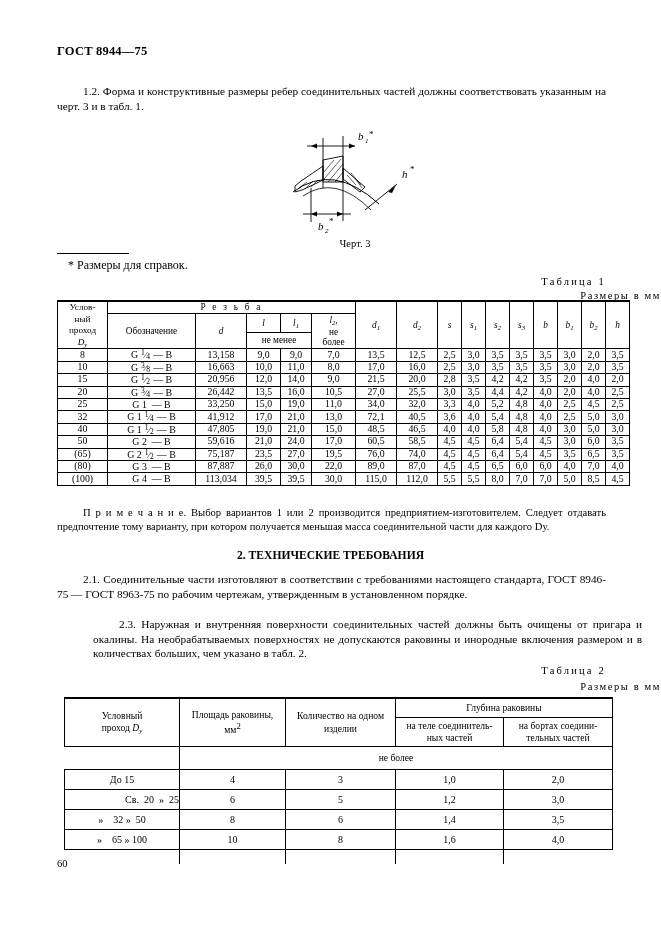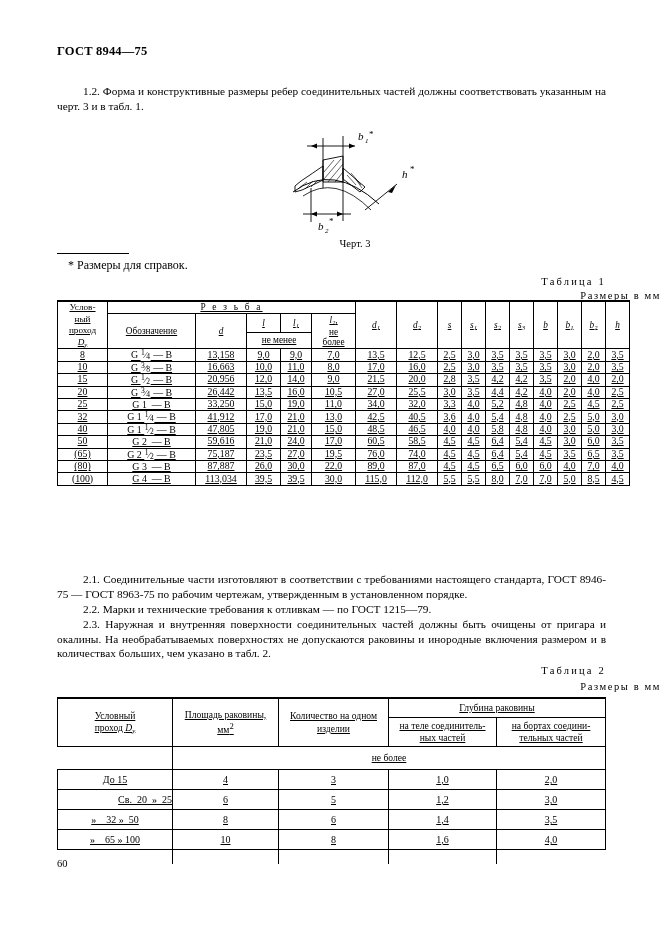--- a/index.html
+++ b/index.html
@@ -79,21 +79,20 @@
     position: absolute;
     left: 0; right: 0;
     text-align: right;
     font-size: 10.5px;
     letter-spacing: 1.6px;
   }
   table.gost {
     border-collapse: collapse;
     font-size: 9.6px;
     table-layout: fixed;
-    text-decoration: underline;
   }
   table.gost td, table.gost th {
     border: 1px solid #000;
     text-align: center;
     vertical-align: middle;
     font-weight: normal;
     padding: 0;
     line-height: 1.12;
   }
   table.gost .topline { border-top: 2px solid #000; }
@@ -124,21 +123,21 @@
     position: absolute;
     left: 0; right: 0;
     top: 549px;
     text-align: center;
     font-size: 11.6px;
     font-weight: bold;
   }
 
   #table2 {
     position: absolute;
-    left: 57px;
+    left: 64px;
     top: 697px;
     width: 548px;
   }
   #table2 td, #table2 th { height: 13px; font-size: 10px; }
   #table2 .hdr { font-size: 9.6px; line-height: 1.28; }
 
   .page-num {
     position: absolute;
     left: 57px;
     top: 858px;
@@ -376,21 +375,21 @@
           <td class="num">4,5</td>
           <td class="num">2,5</td>
         </tr>
         <tr>
           <td class="num">32</td>
           <td class="desig">G&nbsp;1&nbsp;<span class="frac"><sup>1</sup><span class="slash">⁄</span><sub>4</sub></span>&nbsp;— B</td>
           <td class="num">41,912</td>
           <td class="num">17,0</td>
           <td class="num">21,0</td>
           <td class="num">13,0</td>
-          <td class="num">42,5</td>
+          <td class="num">72,1</td>
           <td class="num">40,5</td>
           <td class="num">3,6</td>
           <td class="num">4,0</td>
           <td class="num">5,4</td>
           <td class="num">4,8</td>
           <td class="num">4,0</td>
           <td class="num">2,5</td>
           <td class="num">5,0</td>
           <td class="num">3,0</td>
         </tr>
@@ -480,24 +479,25 @@
           <td class="num">8,0</td>
           <td class="num">7,0</td>
           <td class="num">7,0</td>
           <td class="num">5,0</td>
           <td class="num">8,5</td>
           <td class="num">4,5</td>
         </tr>
       </tbody>
   </table>
 
-
+  <div class="note"><span class="ind" style="display:inline-block;width:26px"></span><span>П р и м е ч а н и е. Выбор вариантов 1 или 2 производится предприятием-изготовителем. Следует отдавать предпочтение тому варианту, при котором получается меньшая масса соединительной части для каждого Dу.</span></div>
+
+  <div class="section-title">2. ТЕХНИЧЕСКИЕ ТРЕБОВАНИЯ</div>
   <div class="para" style="top:572px;"><span class="ind"></span><span>2.1. Соединительные части изготовляют в соответствии с требованиями настоящего стандарта, ГОСТ 8946-75 — ГОСТ 8963-75 по рабочим чертежам, утвержденным в установленном порядке.</span></div>
-  <div class="para" style="top:602px;"><span class="ind"></span><span>2.2. Марки и технические требования к отливкам — по ГОСТ 1215—79.</span></div>
-  <div class="para" style="top:617px;"><span class="ind"></span><span>2.3. Наружная и внутренняя поверхности соединительных частей должны быть очищены от пригара и окалины. На необрабатываемых поверхностях не допускаются раковины и инородные включения размером и в количествах больших, чем указано в табл. 2.</span></div>
+  <div class="para" style="top:617px;margin-left:36px;"><span class="ind"></span><span>2.3. Наружная и внутренняя поверхности соединительных частей должны быть очищены от пригара и окалины. На необрабатываемых поверхностях не допускаются раковины и инородные включения размером и в количествах больших, чем указано в табл. 2.</span></div>
 
   <div class="tbl-label" style="top:665px;">Таблица 2</div>
   <div class="tbl-sizes" style="top:681px;">Размеры в мм</div>
 
   <table class="gost" id="table2">
     <colgroup>
       <col style="width:115px">
         <col style="width:106px">
         <col style="width:110px">
       <col style="width:108px">

